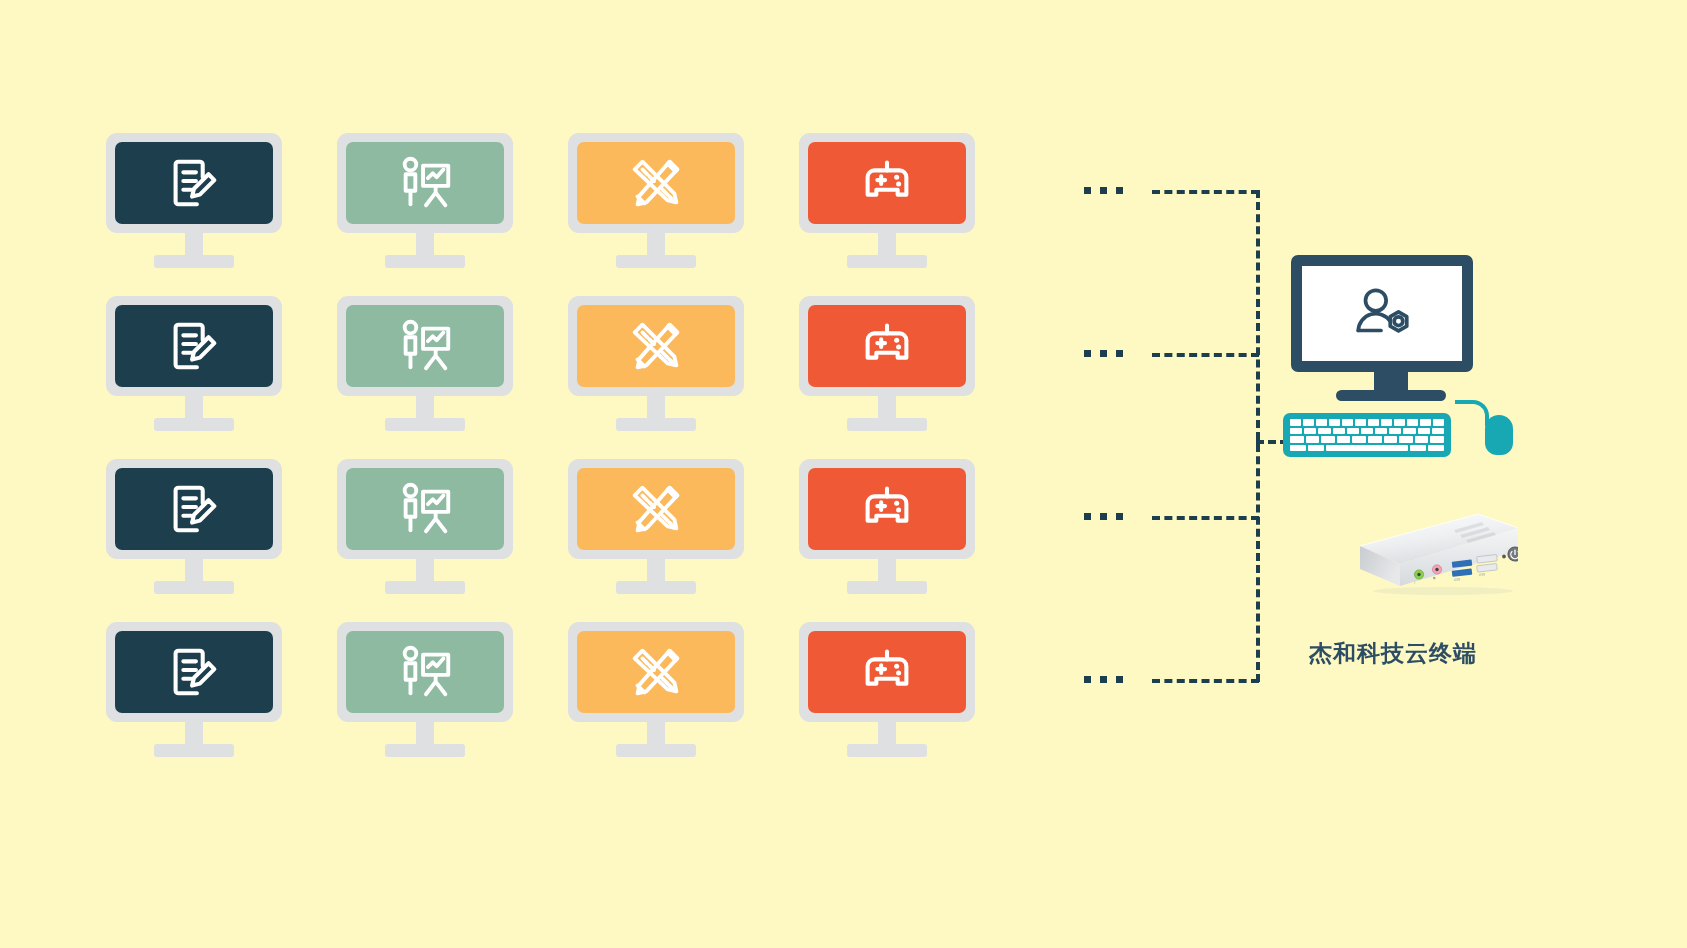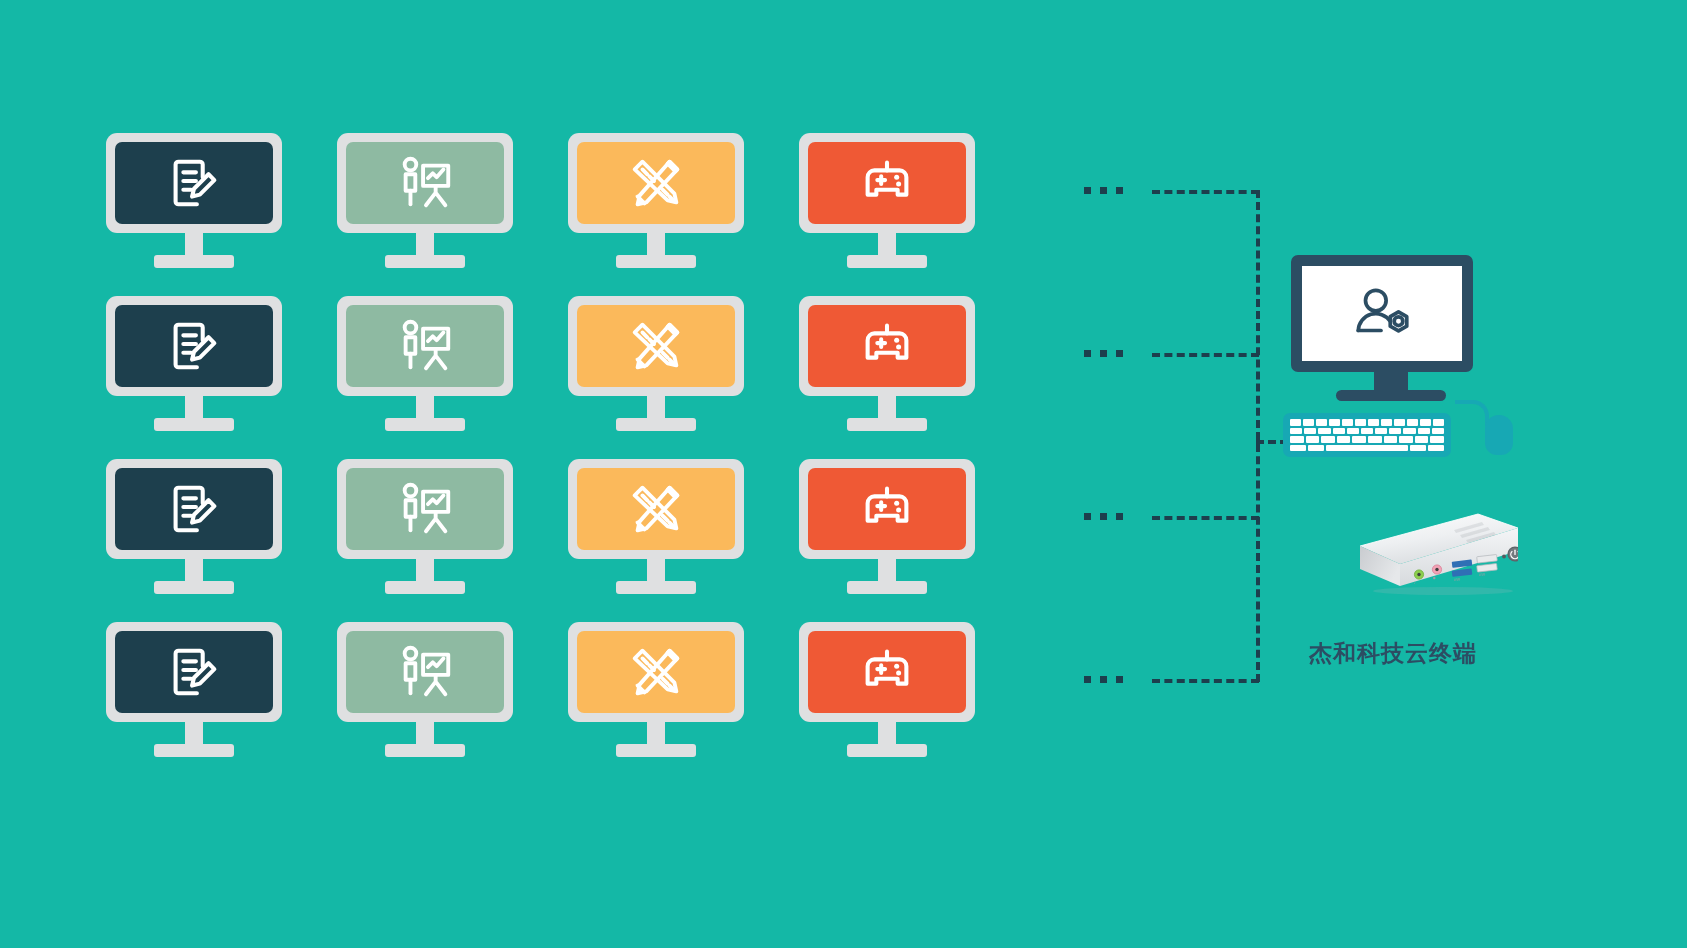--- a/index.html
+++ b/index.html
@@ -9,21 +9,21 @@
     padding: 0;
     background: #ffffff;
   }
   body {
     font-family: "Liberation Sans", "DejaVu Sans", sans-serif;
   }
   #canvas {
     position: relative;
     width: 1687px;
     height: 948px;
-    background: #14b8a6;
+    background: #fef9c3;
     overflow: hidden;
   }
 
   
   .client-grid {
     position: absolute;
     left: 0;
     top: 0;
     width: 1060px;
     height: 948px;

